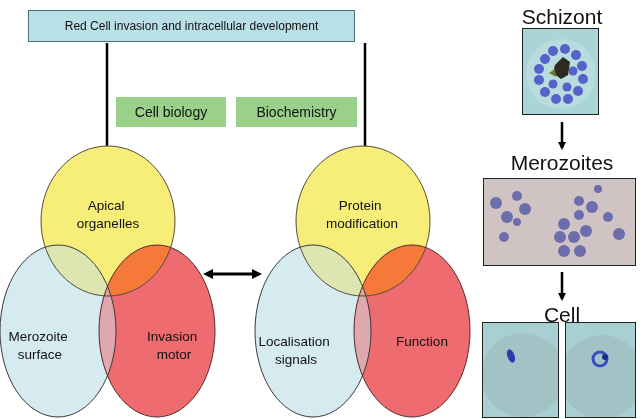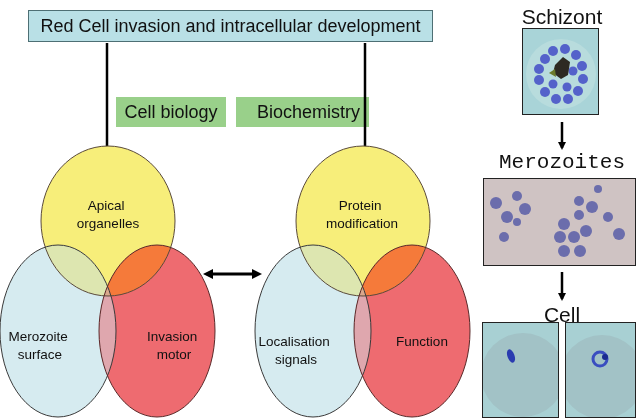--- a/index.html
+++ b/index.html
@@ -1,25 +1,25 @@
 <!DOCTYPE html>
 <html><head>
 <meta charset="utf-8">
 <style>
   html, body { margin: 0; padding: 0; background: #ffffff; }
   body { width: 643px; height: 419px; position: relative; overflow: hidden;
          font-family: "Liberation Sans", sans-serif; color: #111; }
   .abs { position: absolute; }
-  .title-box { left: 28px; top: 10px; width: 405px; height: 32px; background: #b9e0e6;
-               border: 1.5px solid #4e6f74; box-sizing: border-box; font-size: 18px;
+  .title-box { left: 28px; top: 10px; width: 327px; height: 32px; background: #b9e0e6;
+               border: 1.5px solid #4e6f74; box-sizing: border-box; font-size: 12px;
                display: flex; align-items: center; justify-content: center; white-space: nowrap; }
-  .tag { top: 97px; height: 30px; background: #99d08a; font-size: 18px;
+  .tag { top: 97px; height: 30px; background: #99d08a; font-size: 14px;
          display: flex; align-items: center; justify-content: center; white-space: nowrap; }
   .tag-cell { left: 116px; width: 110px; }
-  .tag-bio { left: 236px; width: 121px; padding-left: 12px; }
+  .tag-bio { left: 236px; width: 121px; }
   svg.main { position: absolute; left: 0; top: 0; }
   .venn-label { font-size: 13.5px; text-anchor: middle; fill: #111; font-family: "Liberation Sans", sans-serif; }
   .stage-label { font-size: 21px; text-align: center; width: 160px; }
   .micro { border: 1.5px solid #222; box-sizing: border-box; overflow: hidden; }
 </style>
 </head>
 <body>
 
 <div class="abs title-box">Red Cell invasion and intracellular development</div>
 <div class="abs tag tag-cell">Cell biology</div>
@@ -143,21 +143,21 @@
         <circle cx="16" cy="40" r="5"></circle>
       <circle cx="30" cy="55" r="4.5"></circle>
         <circle cx="44" cy="58" r="4.5"></circle>
         <circle cx="50" cy="42" r="4.5"></circle>
     </g>
     <path d="M32,36 L40,28 L47,33 L45,46 L38,50 L30,44 Z" fill="#2d2a22"></path>
     <path d="M26,44 L32,40 L33,48 Z" fill="#6a7a2a"></path>
   </svg>
 </div>
 
-<div class="abs stage-label" style="left:482px; top:151px;font-family:Liberation Mono, monospace;">Merozoites</div>
+<div class="abs stage-label" style="left:482px; top:151px;">Merozoites</div>
 <div class="abs micro" style="left:483px; top:178px; width:153px; height:88px; background:#cfc3c3;">
   <svg width="153" height="88">
     <g fill="#5a5fa8" opacity="0.85">
       <circle cx="12" cy="24" r="6"></circle>
         <circle cx="33" cy="17" r="5"></circle>
         <circle cx="41" cy="30" r="6"></circle>
       <circle cx="23" cy="38" r="6"></circle>
         <circle cx="33" cy="43" r="4"></circle>
         <circle cx="20" cy="58" r="5"></circle>
       <circle cx="95" cy="22" r="5"></circle>

